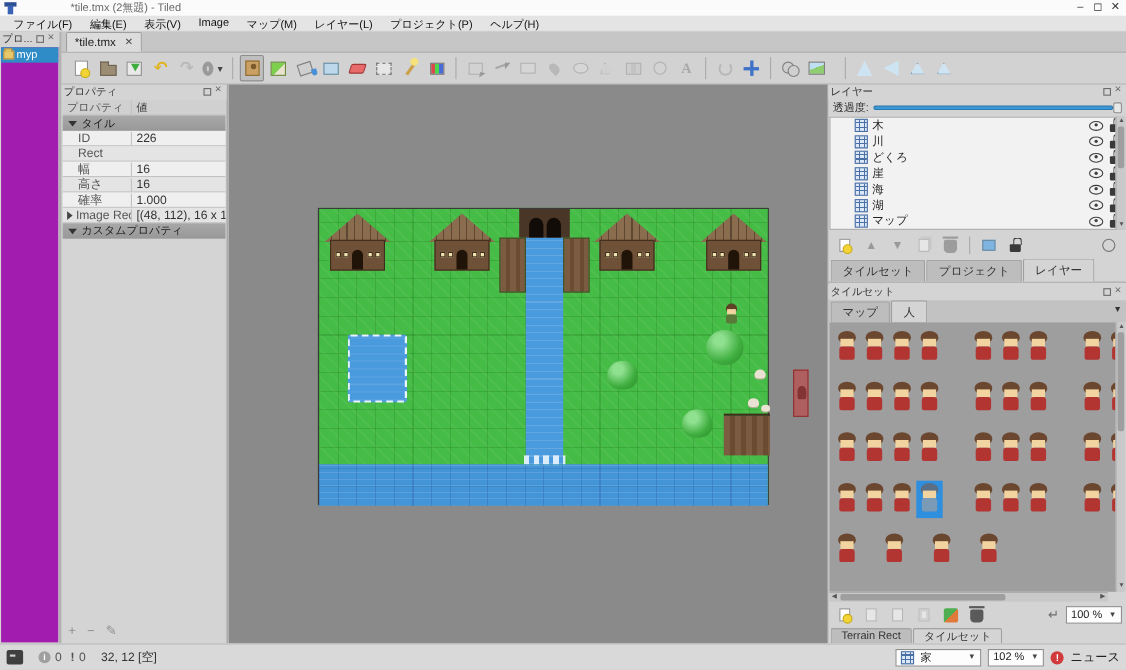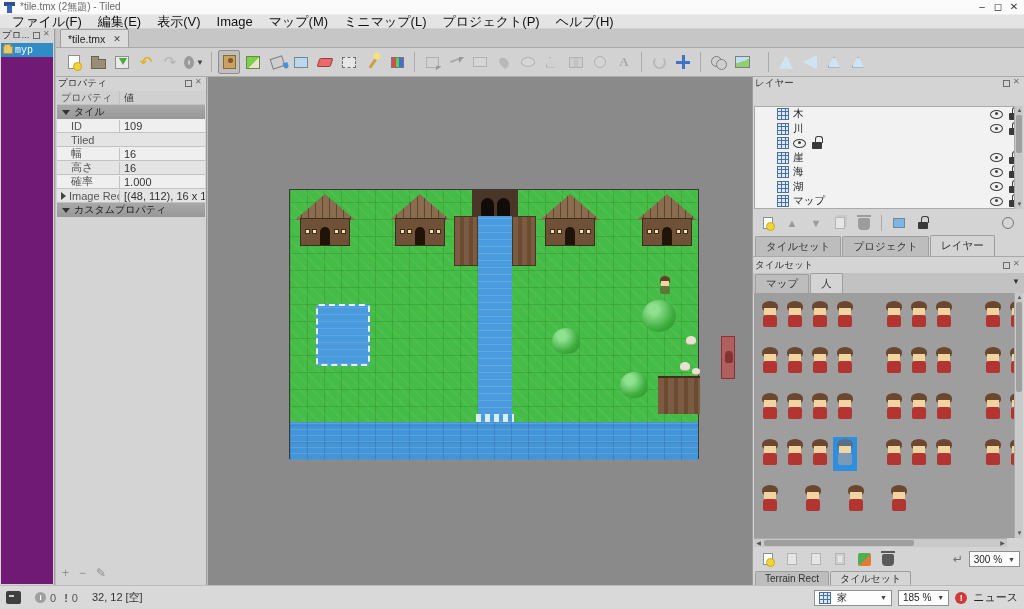--- a/index.html
+++ b/index.html
@@ -5,36 +5,36 @@
   * { margin:0; padding:0; box-sizing:border-box; }
   html,body { width:1024px; height:609px; overflow:hidden; }
   body { font-family:"Liberation Sans","DejaVu Sans",sans-serif; font-size:11px; color:#222; background:#b6b6b6; }
   #app { position:relative; width:1024px; height:609px; background:#bdbdbd; }
 
   
   .titlebar { position:absolute; left:0; top:0; width:1024px; height:15px; background:#fbfbfb; display:flex; align-items:center; padding:0 4px; border-bottom:1px solid #eee; }
   .app-logo { width:11px; height:11px; position:relative; margin-right:5px; }
   .app-logo::before { content:""; position:absolute; left:0; top:0; width:11px; height:4px; background:#2f4f94; }
   .app-logo::after { content:""; position:absolute; left:3px; top:3px; width:5px; height:8px; background:#3a62b5; }
-  .title-text { color:#6a6a6a; font-size:10px; }
+  .title-text { color:#6a6a6a; font-size:10px;margin-left:44px; }
   .win-controls { position:absolute; right:2px; top:0; display:flex; }
   .win-btn { width:16px; height:14px; text-align:center; line-height:13px; color:#333; font-size:10px; cursor:default; }
 
   
   .menubar { position:absolute; left:0; top:15px; width:1024px; height:14px; background:#e4e4e4; display:flex; align-items:center; padding-left:4px; border-bottom:1px solid #cfcfcf; }
-  .menu-item { padding:0 8px; font-size:13px; color:#111; }
+  .menu-item { padding:0 8px; font-size:10px; color:#111; }
 
   
   .project-panel { position:absolute; left:0; top:29px; width:55px; height:556px; background:#d4d4d4; border-right:1px solid #9c9c9c; }
   .panel-head { height:13px; display:flex; align-items:center; padding:0 2px; font-size:9.5px; color:#333; background:#d4d4d4; }
   .panel-head .ph-label { flex:1; overflow:hidden; white-space:nowrap; }
   .ph-btn { width:9px; height:9px; position:relative; margin-left:2px; opacity:.65; }
   .ph-float::before { content:""; position:absolute; inset:1px; border:1px solid #333; }
   .ph-close::before { content:"\2715"; position:absolute; left:0; top:-2px; font-size:8px; color:#333; }
-  .project-body { position:absolute; left:1px; top:14px; right:1px; bottom:1px; background:#701a75;font-family:Liberation Mono, monospace; }
+  .project-body { position:absolute; left:1px; top:14px; right:1px; bottom:1px; background:#a21caf; }
   .project-item { height:14px; background:#308cc6; color:#fff; display:flex; align-items:center; padding-left:2px; font-size:10px; overflow:hidden; white-space:nowrap; }
   .folder-ic { width:10px; height:8px; background:#e8c86a; border:1px solid #b39140; margin-right:2px; position:relative; flex:0 0 auto; }
   .folder-ic::before { content:""; position:absolute; left:0; top:-3px; width:5px; height:2px; background:#e8c86a; border:1px solid #b39140; border-bottom:none; }
 
   
   .doc-tabbar { position:absolute; left:56px; top:29px; width:968px; height:19px; background:#c6c6c6; border-bottom:1px solid #a8a8a8; display:flex; align-items:flex-end; padding-left:4px; }
   .doc-tab { height:18px; background:#dcdcdc; border:1px solid #9e9e9e; border-bottom:none; display:flex; align-items:center; gap:8px; padding:0 7px; font-size:10.5px; border-radius:2px 2px 0 0; }
   .tab-close { font-size:9px; color:#444; }
 
   
@@ -227,21 +227,21 @@
       <div class="win-btn">✕</div>
     </div>
   </div>
 
   <div class="menubar">
     <span class="menu-item">ファイル(F)</span>
     <span class="menu-item">編集(E)</span>
     <span class="menu-item">表示(V)</span>
     <span class="menu-item">Image</span>
     <span class="menu-item">マップ(M)</span>
-    <span class="menu-item">ミニマップ(L)</span>
+    <span class="menu-item">レイヤー(L)</span>
     <span class="menu-item">プロジェクト(P)</span>
     <span class="menu-item">ヘルプ(H)</span>
   </div>
 
   <div class="project-panel">
     <div class="panel-head">
       <span class="ph-label">プロ...</span>
       <span class="ph-btn ph-float"></span>
       <span class="ph-btn ph-close"></span>
     </div>
@@ -372,24 +372,24 @@
       <div class="prow colhead">
         <span class="pc1">プロパティ</span>
         <span class="pc2">値</span>
       </div>
       <div class="sechead">
         <span class="tri"></span>
         <span>タイル</span>
       </div>
       <div class="prow">
         <span class="pc1">ID</span>
-        <span class="pc2">109</span>
+        <span class="pc2">226</span>
       </div>
       <div class="prow alt">
-        <span class="pc1">Tiled</span>
+        <span class="pc1">Rect</span>
         <span class="pc2"></span>
       </div>
       <div class="prow">
         <span class="pc1">幅</span>
         <span class="pc2">16</span>
       </div>
       <div class="prow alt">
         <span class="pc1">高さ</span>
         <span class="pc2">16</span>
       </div>
@@ -486,35 +486,43 @@
     <div class="stamp-preview"></div>
   </div>
 
   <div class="right-dock">
 
     <div class="panel-head">
       <span class="ph-label">レイヤー</span>
       <span class="ph-btn ph-float"></span>
       <span class="ph-btn ph-close"></span>
     </div>
+    <div class="opacity-row">
+      <span>透過度:</span>
+      <div class="slider">
+        <div class="track"></div>
+          <div class="handle"></div>
+      </div>
+    </div>
     <div class="layers-list">
       <div class="layer-row">
           <span class="tile-grid-ic"></span>
           <span class="lname">木</span>
           <span class="eye"></span>
           <span class="lockic"></span>
         </div>
       <div class="layer-row">
           <span class="tile-grid-ic"></span>
           <span class="lname">川</span>
           <span class="eye"></span>
           <span class="lockic"></span>
         </div>
       <div class="layer-row">
           <span class="tile-grid-ic"></span>
+          <span class="lname">どくろ</span>
           <span class="eye"></span>
           <span class="lockic"></span>
         </div>
       <div class="layer-row">
           <span class="tile-grid-ic"></span>
           <span class="lname">崖</span>
           <span class="eye"></span>
           <span class="lockic"></span>
         </div>
       <div class="layer-row">
@@ -858,21 +866,21 @@
         </div>
       <div class="tbtn" style="height:20px;">
           <div class="edit-ic"></div>
         </div>
       <div class="tbtn" style="height:20px;">
           <div class="trash-ic"></div>
         </div>
       <div class="zoom-combo">
         <span class="return-ic">↵</span>
         <div class="combo">
-          <span>300 %</span>
+          <span>100 %</span>
             <span class="cdd">▼</span>
         </div>
       </div>
     </div>
 
     <div class="tileset-bottom-tabs">
       <div class="btab">Terrain Rect</div>
       <div class="btab active">タイルセット</div>
     </div>
   </div>
@@ -884,21 +892,21 @@
     <span class="warn-mark">!</span>
     <span class="sb-num">0</span>
     <span class="sb-coords">32, 12 [空]</span>
     <div class="sb-right">
       <div class="combo" style="width:78px;">
         <span class="tile-grid-ic"></span>
         <span style="flex:1;">家</span>
         <span class="cdd">▼</span>
       </div>
       <div class="combo">
-        <span>185 %</span>
+        <span>102 %</span>
           <span class="cdd">▼</span>
       </div>
       <div class="news-circle">!</div>
       <span class="news-label">ニュース</span>
     </div>
   </div>
 
 </div>
 
 </body></html>

